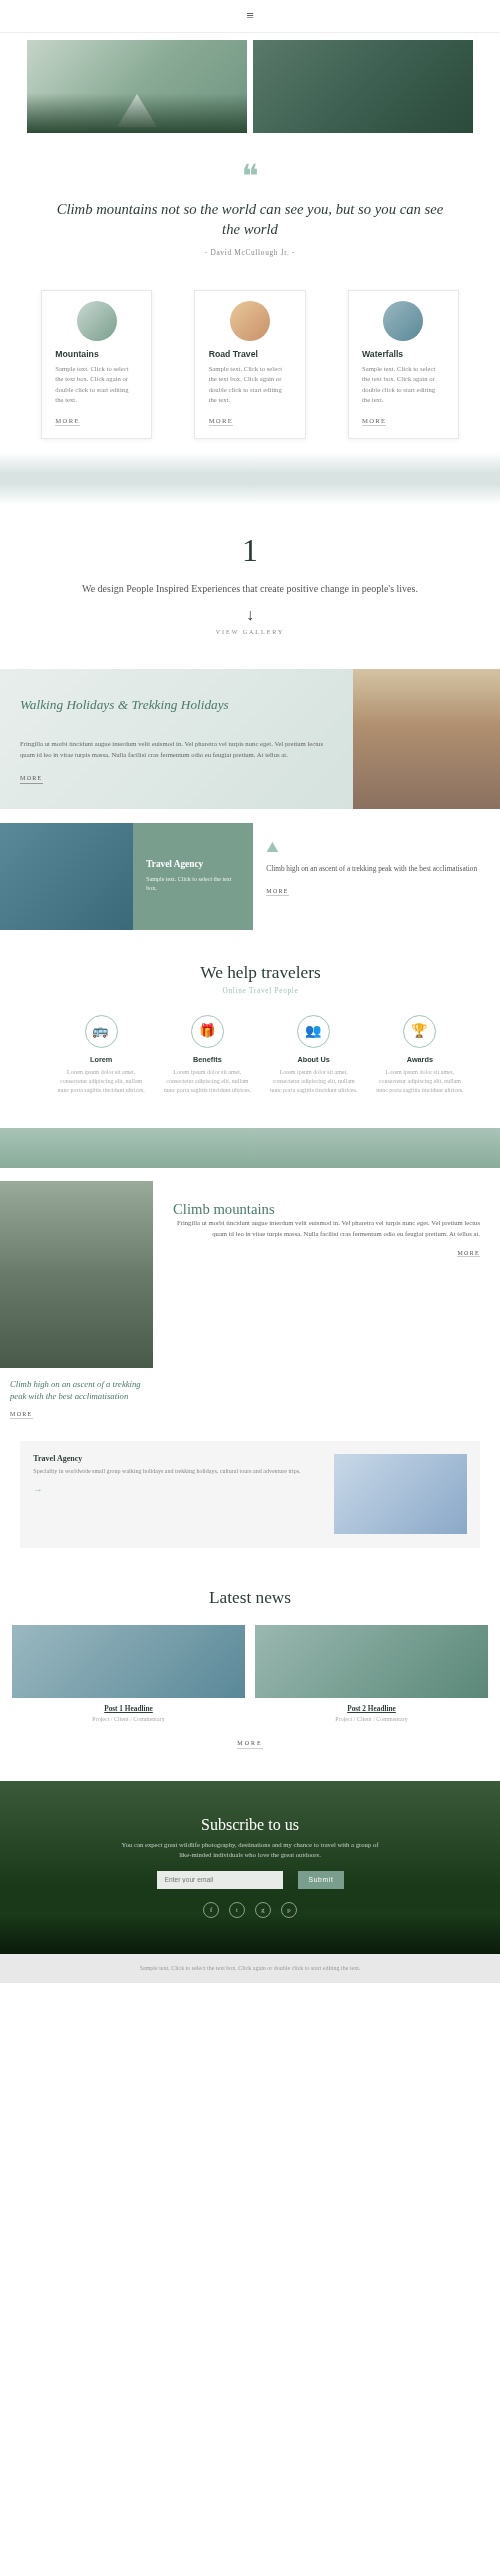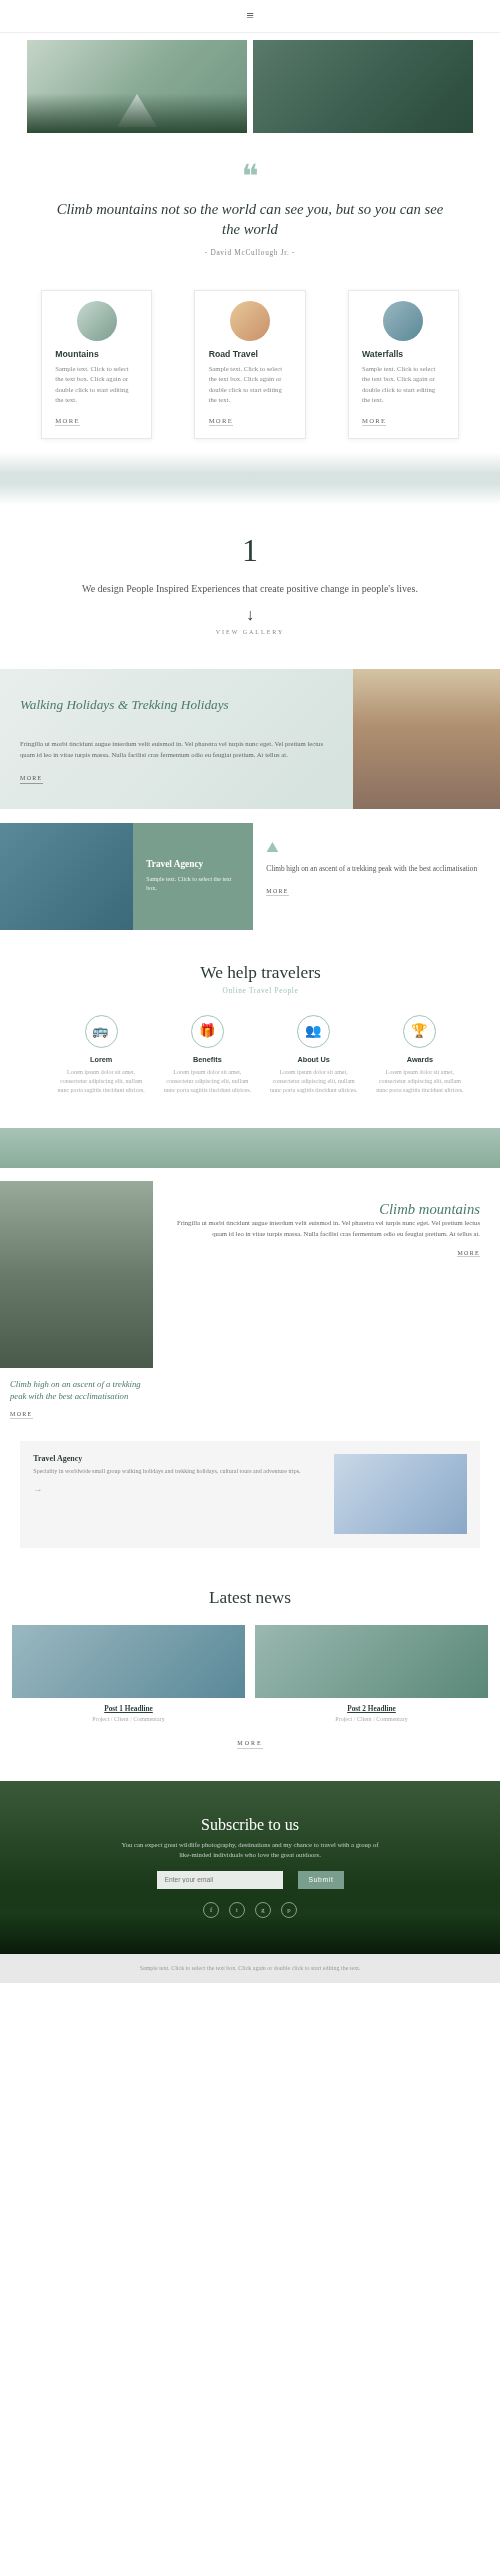--- a/index.html
+++ b/index.html
@@ -77,21 +77,21 @@
     .green-section { height: 40px; background: linear-gradient(to bottom, #a8c4b8, #8aab9a); }
 
     
     .climb-section { display: flex; gap: 0; padding: 0; margin: 13.3px 0; }
     .climb-img { flex: 0 0 153px; background: linear-gradient(135deg, #8a9a8a 0%, #5a6a5a 100%); position: relative; overflow: hidden; height: 187px; }
     .climb-img-inner { width: 100%; height: 100%; background: linear-gradient(to bottom, #9aaa9a 0%, #6a7a6a 50%, #4a5a4a 100%); }
     .climb-caption { padding: 10px; background: #fff; }
     .climb-caption-title { font-size: 8.7px; color: #4a7a6a; line-height: 1.4; font-style: italic; margin-bottom: 3.3px; }
     .climb-caption-more { font-size: 6px; letter-spacing: 1.3px; color: #555; cursor: pointer; border-bottom: 0.7px solid #ccc; padding-bottom: 0.7px; }
     .climb-right { flex: 1; padding: 20px 20px; }
-    .climb-title { font-size: 14.7px; color: #4a7a6a; margin-bottom: 0; font-style: italic; text-align: right; }
+    .climb-title { font-size: 14.7px; color: #4a7a6a; margin-bottom: 0; }
     .climb-text { font-size: 6.7px; color: #666; line-height: 1.6; margin-bottom: 10px; text-align: right; }
     .climb-more { font-size: 6px; letter-spacing: 1.3px; color: #555; cursor: pointer; border-bottom: 0.7px solid #ccc; padding-bottom: 0.7px; display: inline-block; float: right; }
 
     
     .agency-row2 { display: flex; gap: 0; margin: 13.3px 20px; background: #f5f5f5; padding: 13.3px; align-items: flex-start; }
     .agency-info { flex: 1; padding-right: 13.3px; }
     .agency-name { font-size: 8px; font-weight: bold; color: #2c3e35; margin-bottom: 3.3px; }
     .agency-desc { font-size: 6px; color: #888; line-height: 1.5; margin-bottom: 6.7px; }
     .agency-arrow { font-size: 9.3px; color: #9ec4b8; cursor: pointer; }
     .agency-img { flex: 0 0 133px; height: 80px; background: linear-gradient(135deg, #c8d8e8 0%, #8aa8c8 100%); }

